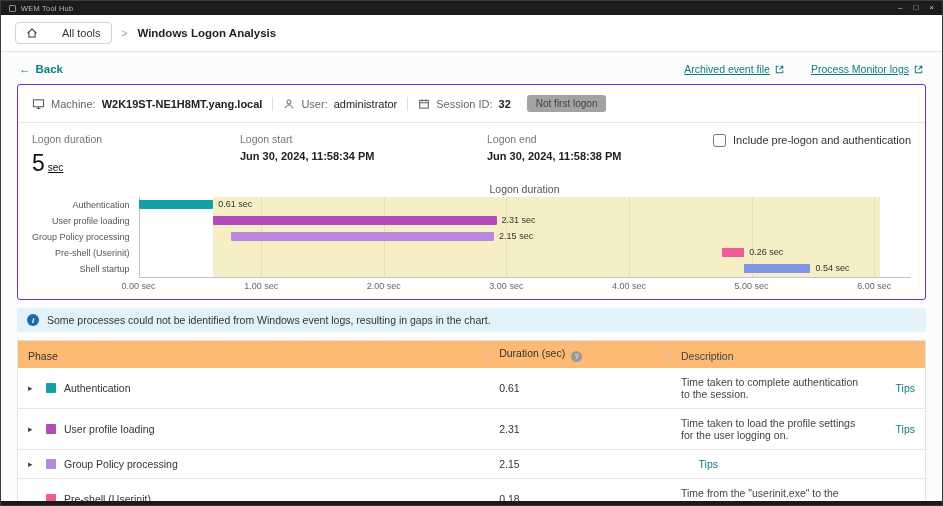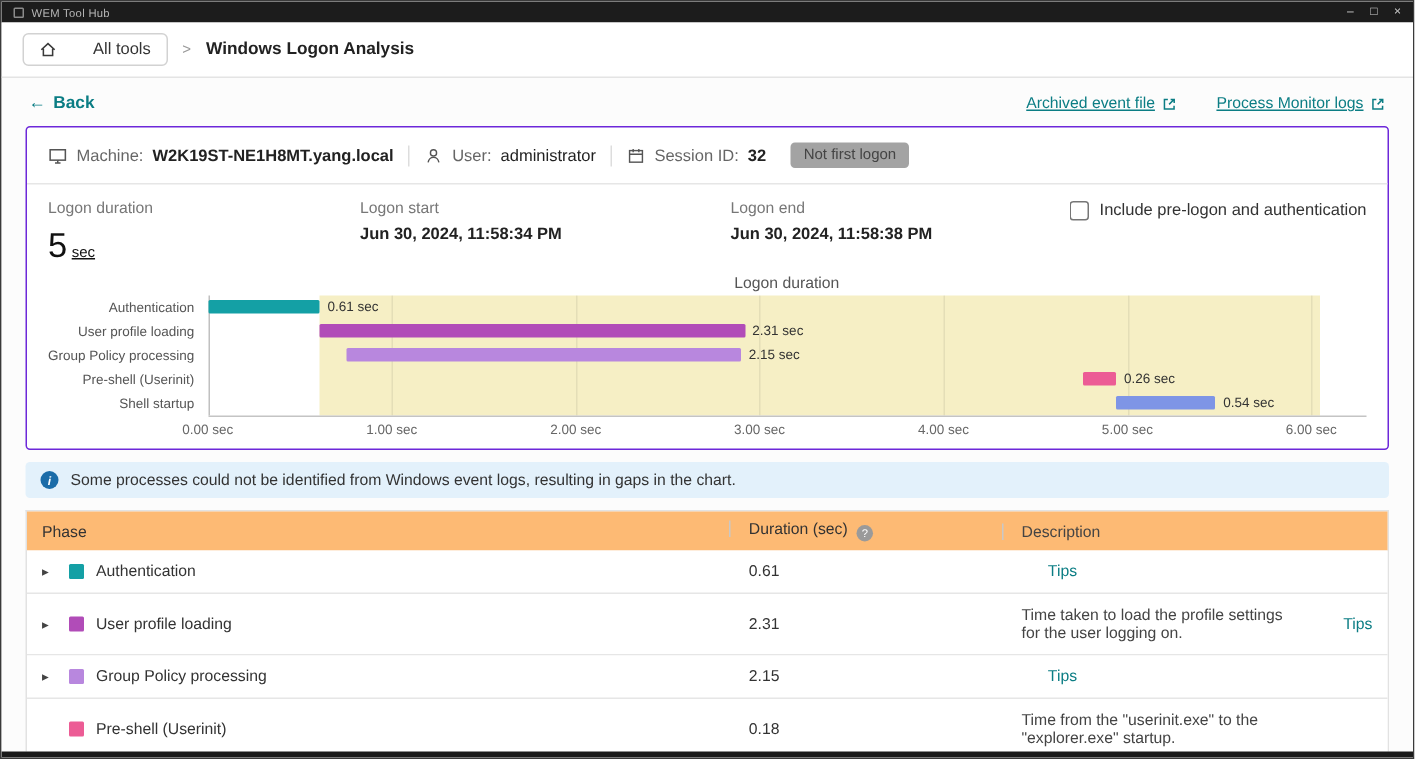--- a/index.html
+++ b/index.html
@@ -264,20 +264,21 @@
         <div class="col-tips"></div>
       </div>
       <div class="tbody">
           <div class="trow">
             <div class="col-phase">
               <span class="caret">▸</span>
               <span class="swatch" style="background:#14a0a5"></span>
               <span>Authentication</span>
             </div>
             <div class="col-duration cell-pad">0.61</div>
+            <div class="col-desc cell-pad">Time taken to complete authentication to the session.</div>
             <div class="col-tips"><a class="tips-link">Tips</a></div>
           </div>
           <div class="trow">
             <div class="col-phase">
               <span class="caret">▸</span>
               <span class="swatch" style="background:#b14cb8"></span>
               <span>User profile loading</span>
             </div>
             <div class="col-duration cell-pad">2.31</div>
             <div class="col-desc cell-pad">Time taken to load the profile settings for the user logging on.</div>

